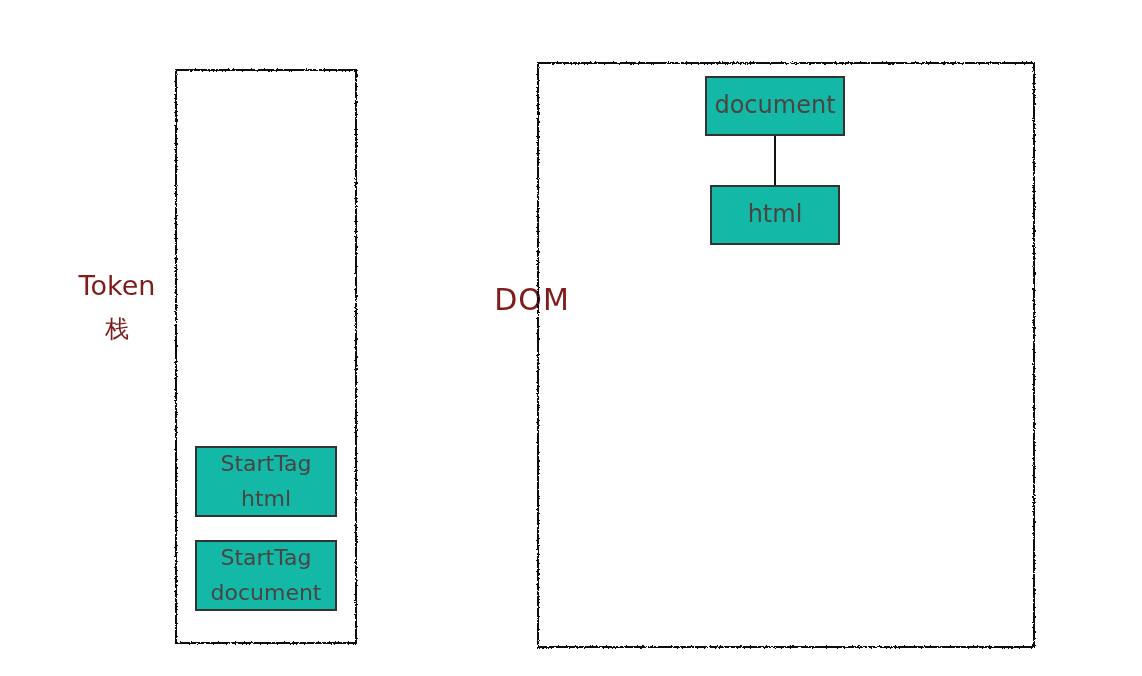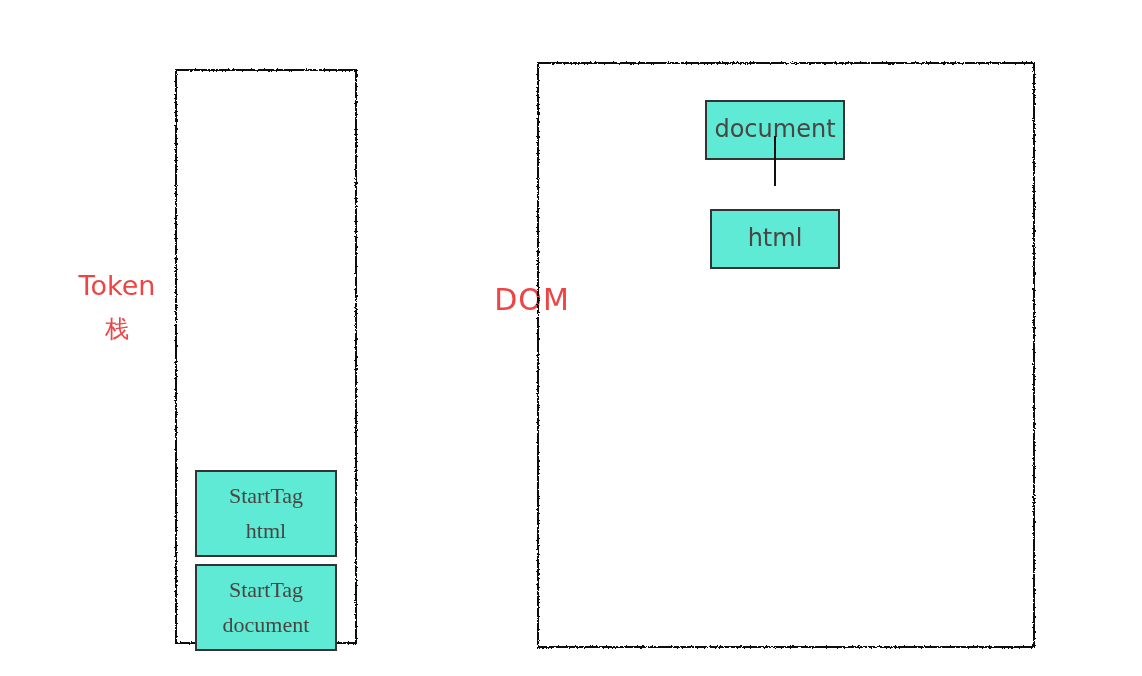--- a/index.html
+++ b/index.html
@@ -22,53 +22,52 @@
     border: 2px solid #111111;
     background: transparent;
     filter: url(#rough);
   }
   .token-container { left: 175px; top: 69px;  width: 178px; height: 571px; }
   .dom-container   { left: 537px; top: 62px;  width: 494px; height: 582px; }
 
   
   .node {
     position: absolute;
-    background: #5eead4;
+    background: #14b8a6;
     border: 2px solid #333333;
     color: #4a4542;
     display: flex;
     flex-direction: column;
     align-items: center;
     justify-content: center;
     text-align: center;
     box-sizing: border-box;
     line-height: 1.55;
-    margin-top: 24px;
   }
-  .stack-node { left: 195px; width: 142px; height: 87px; font-size: 22px; font-family: Liberation Serif, serif; }
+  .stack-node { left: 195px; width: 142px; height: 71px; font-size: 22px; }
   .stack-node-1 { top: 446px; }
   .stack-node-2 { top: 540px; }
 
   .dom-node { font-size: 24px; }
   .dom-node-document { left: 705px; top: 76px;  width: 140px; height: 60px; }
   .dom-node-html     { left: 710px; top: 185px; width: 130px; height: 60px; }
 
   .connector {
     position: absolute;
     left: 774px;
     top: 136px;
     width: 2px;
     height: 50px;
     background: #111111;
   }
 
   
   .label {
     position: absolute;
-    color: #ef4444;
+    color: #7f1d1d;
     text-align: center;
   }
   .token-label {
     left: 52px;
     top: 272px;
     width: 130px;
     font-size: 27px;
     line-height: 1.0;
   }
   .token-label .cn {

